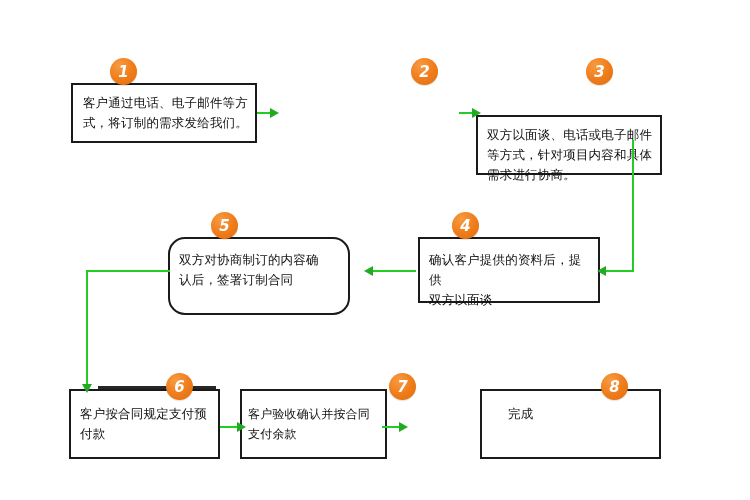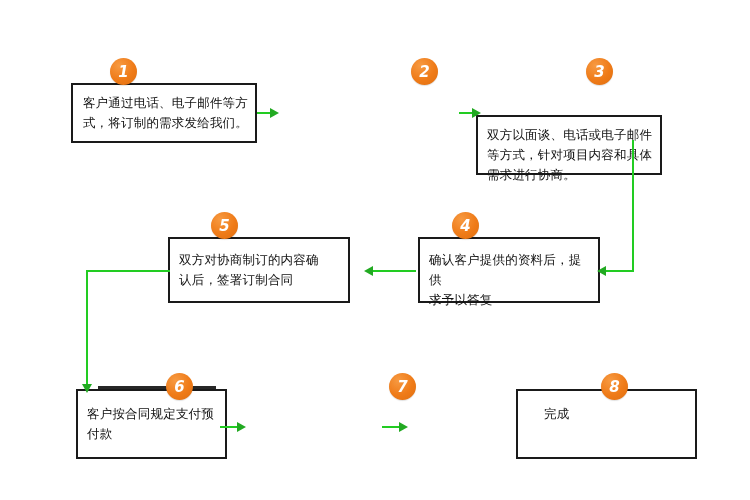--- a/index.html
+++ b/index.html
@@ -122,38 +122,41 @@
 
   <div class="badge" style="left:411px; top:58px;">2</div>
 
   <div class="node" style="left:476px; top:83px; width:186px; height:60px;margin-top:32px;">
     <div class="node-text">双方以面谈、电话或电子邮件
 等方式，针对项目内容和具体
 需求进行协商。</div>
   </div>
   <div class="badge" style="left:586px; top:58px;">3</div>
 
-  <div class="node" style="left:168px; top:237px; width:182px; height:66px;">
+  <div class="node" style="left:168px; top:237px; width:182px; height:78px;border-radius:17px;">
     <div class="node-text" style="top:11px;">双方对协商制订的内容确
 认后，签署订制合同</div>
   </div>
   <div class="badge" style="left:211px; top:212px;">5</div>
 
   <div class="node" style="left:418px; top:237px; width:182px; height:66px;">
     <div class="node-text" style="top:11px;">确认客户提供的资料后，提供
-求予以答复</div>
+双方以面谈</div>
   </div>
   <div class="badge" style="left:452px; top:212px;">4</div>
 
   <div class="smudge" style="left:98px; top:386px; width:118px; height:3px;"></div>
-  <div class="node" style="left:76px; top:389px; width:151px; height:70px;">
+  <div class="node" style="left:69px; top:389px; width:151px; height:70px;">
     <div class="node-text" style="top:13px;">客户按合同规定支付预付款</div>
   </div>
   <div class="badge" style="left:166px; top:373px;">6</div>
 
+  <div class="node" style="left:240px; top:389px; width:147px; height:70px;">
+    <div class="node-text" style="top:13px; left:6px; right:3px; font-size:12px;">客户验收确认并按合同支付余款</div>
+  </div>
   <div class="badge" style="left:389px; top:373px;">7</div>
 
-  <div class="node" style="left:480px; top:389px; width:181px; height:70px;margin-left:36px;">
+  <div class="node" style="left:480px; top:389px; width:181px; height:70px;">
     <div class="node-text" style="top:13px; left:26px;">完成</div>
   </div>
   <div class="badge" style="left:601px; top:373px;">8</div>
 
 </div>
 
 </body></html>

